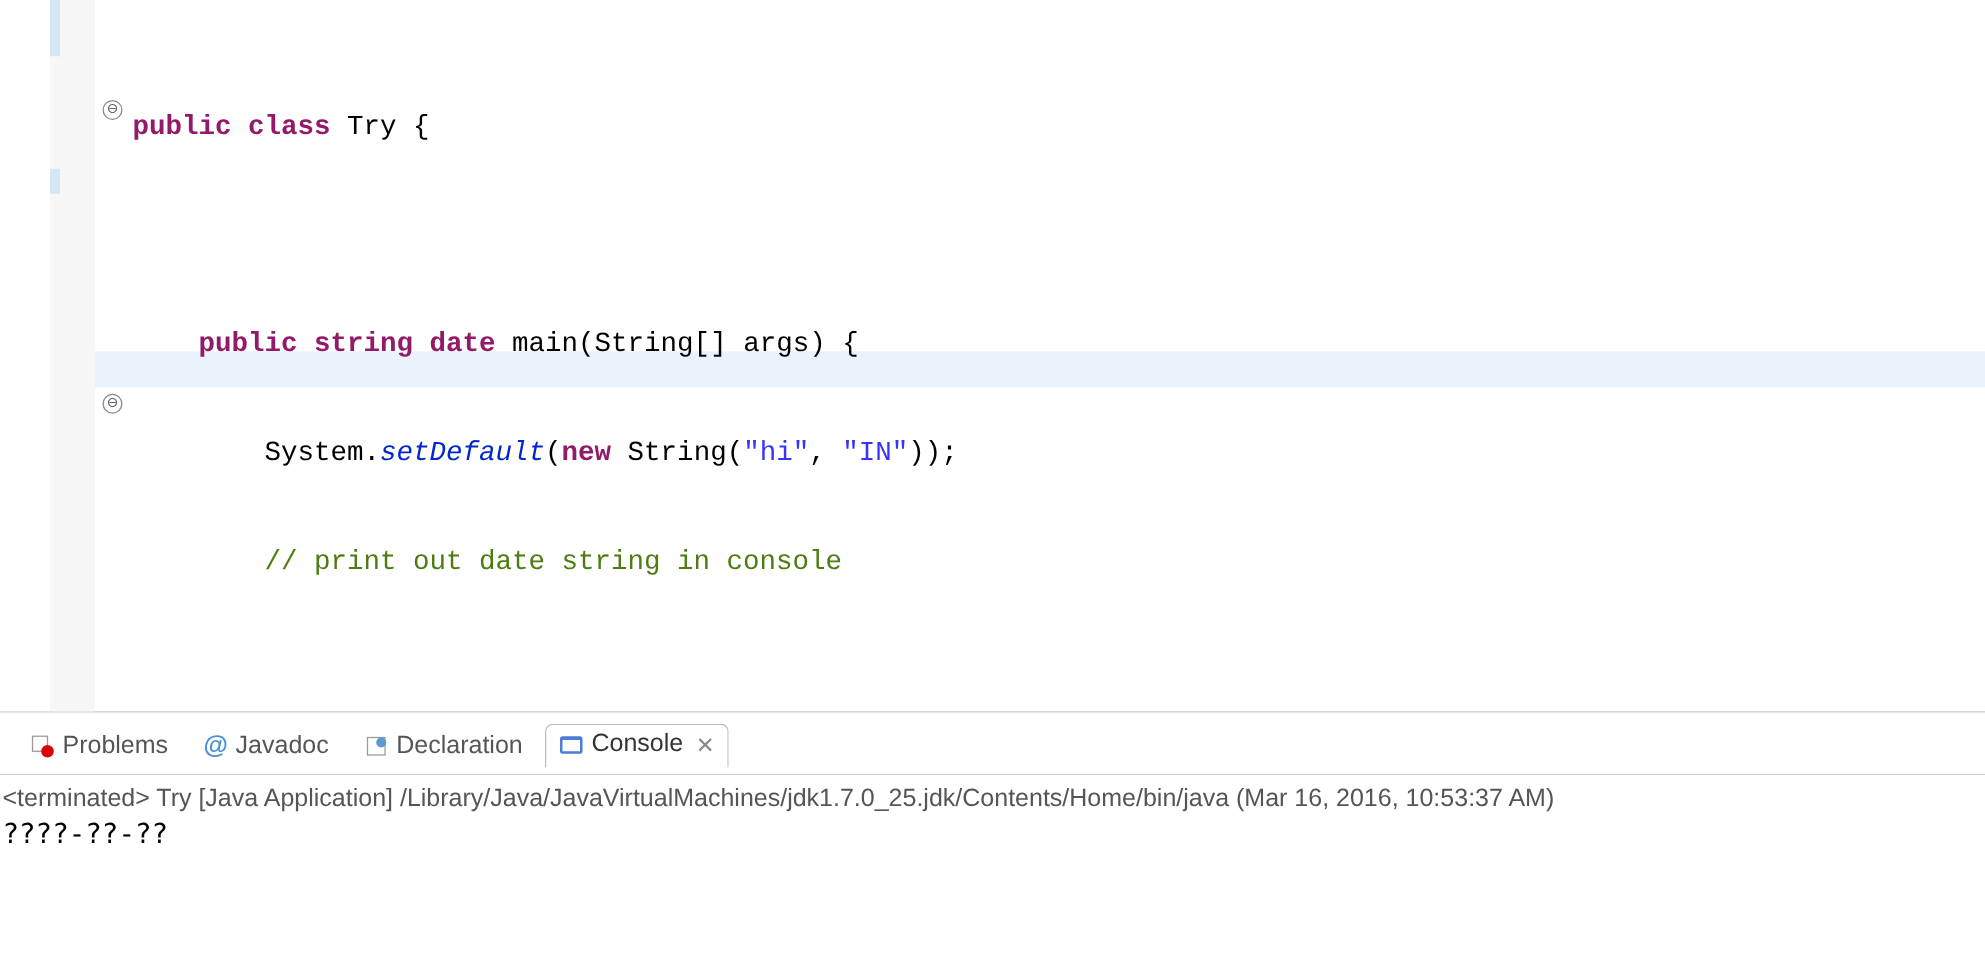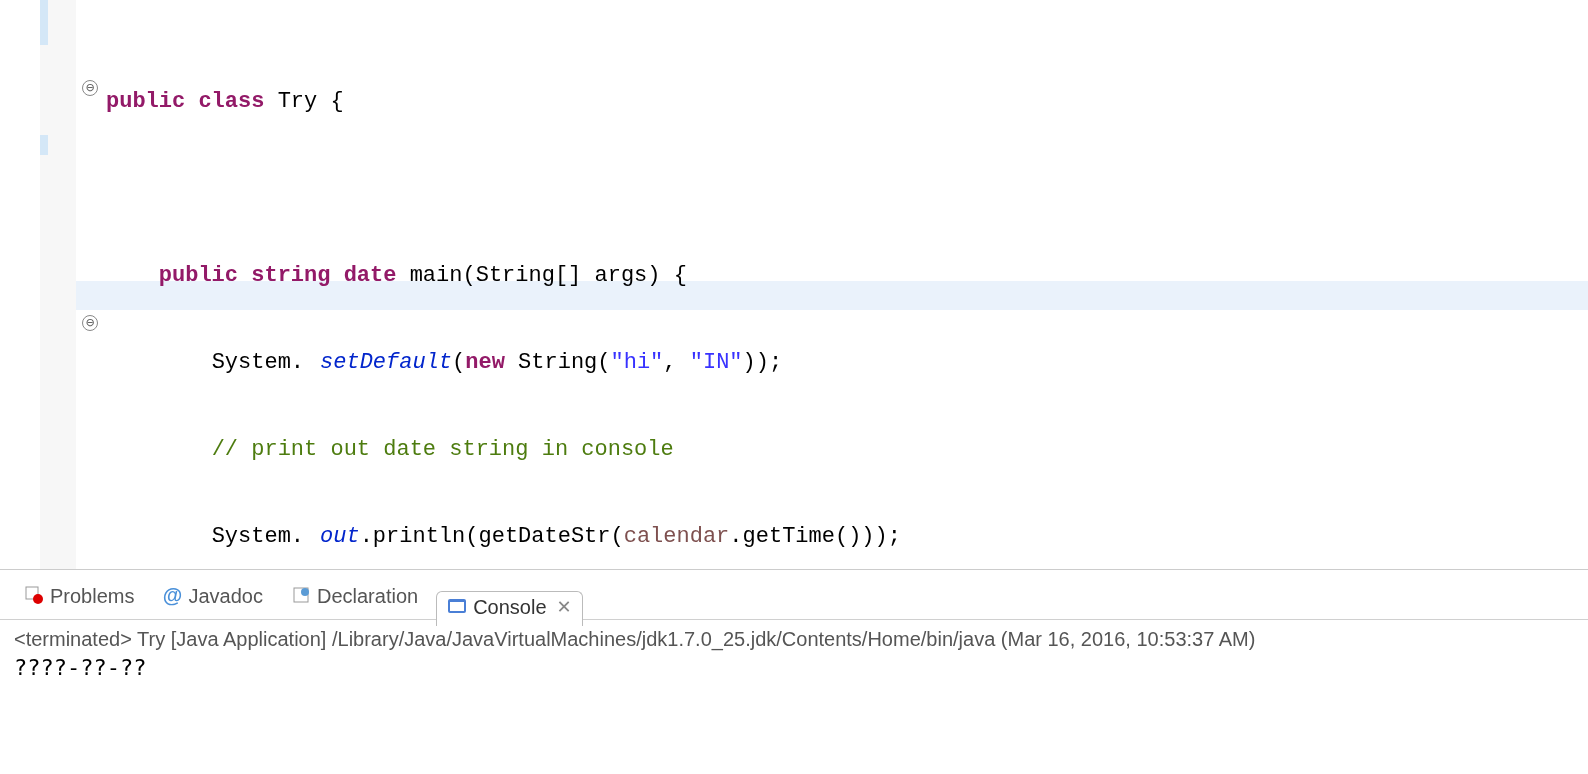--- a/index.html
+++ b/index.html
@@ -65,65 +65,66 @@
     .line-highlight {
       background: #eaf2fb;
       position: absolute;
       left: 0;
       right: 0;
       height: 29px;
     }
     .kw { color: #931a68; font-weight: bold; text-align: right; }
     .str { color: #3832ff; }
     .comment { color: #4d7c0f; }
-    .static-field { color: #0326cc; font-style: italic; margin-left: 16px; }
+    .static-field { color: #0326cc; font-style: italic; }
     .var { color: #7e504f; }
     
     .tabs-panel {
       display: flex;
       align-items: center;
       padding: 8px 14px 4px 14px;
       gap: 8px;
       font-family: "Helvetica Neue", Arial, sans-serif;
       font-size: 20px;
       border-bottom: 1px solid #d0d0d0;
       height: 50px;
     }
     .tab {
       display: flex;
+      align-items: center;
       gap: 6px;
       padding: 4px 10px;
       color: #555;
       cursor: pointer;
     }
     .tab.active {
       background: #fff;
       border: 1px solid #bbb;
       border-bottom: none;
       border-radius: 6px 6px 0 0;
       color: #333;
       font-weight: 500;
       position: relative;
-      top: 12px;
+      top: 0;
       padding-bottom: 7px;
     }
     .tab-icon {
       width: 20px;
       height: 20px;
       display: inline-flex;
       align-items: center;
       justify-content: center;
     }
     .close-x {
       font-size: 18px;
       color: #888;
       margin-left: 4px;
     }
     .console-content {
-      padding: 8px 14px;
+      padding: 8px 2px;
       font-family: "Helvetica Neue", Arial, sans-serif;
       font-size: 20px;
       color: #555;
     }
     .console-output {
       font-family: Monaco, Consolas, monospace;
       color: #000;
       font-size: 22px;
       margin-top: 4px;
     }
@@ -139,21 +140,20 @@
     <div class="fold-marker" style="top:80px;">⊖</div>
     <div class="fold-marker" style="top:315px;">⊖</div>
   </div>
   <div class="code-area">
     <div class="line-highlight" style="top:281px;"></div>
     <div class="code-line"><span class="kw">public</span> <span class="kw">class</span> <span>Try</span><span> {</span></div>
     <div class="code-line"></div>
     <div class="code-line">    <span class="kw">public</span> <span class="kw">string</span> <span class="kw">date</span> <span>main</span><span>(String[] args) {</span></div>
     <div class="code-line">        <span>System.</span><span class="static-field">setDefault</span><span>(</span><span class="kw">new</span><span> String(</span><span class="str">"hi"</span><span>, </span><span class="str">"IN"</span><span>));</span></div>
     <div class="code-line">        <span class="comment">// print out date string in console</span></div>
-    <div class="code-line">        <span>System.</span><span class="static-field">out</span><span>.println(getDateStr(</span><span class="var">calendar</span><span>.getTime()));</span></div>
     <div class="code-line"></div>
     
     
     
     
     
     
     
     
     

